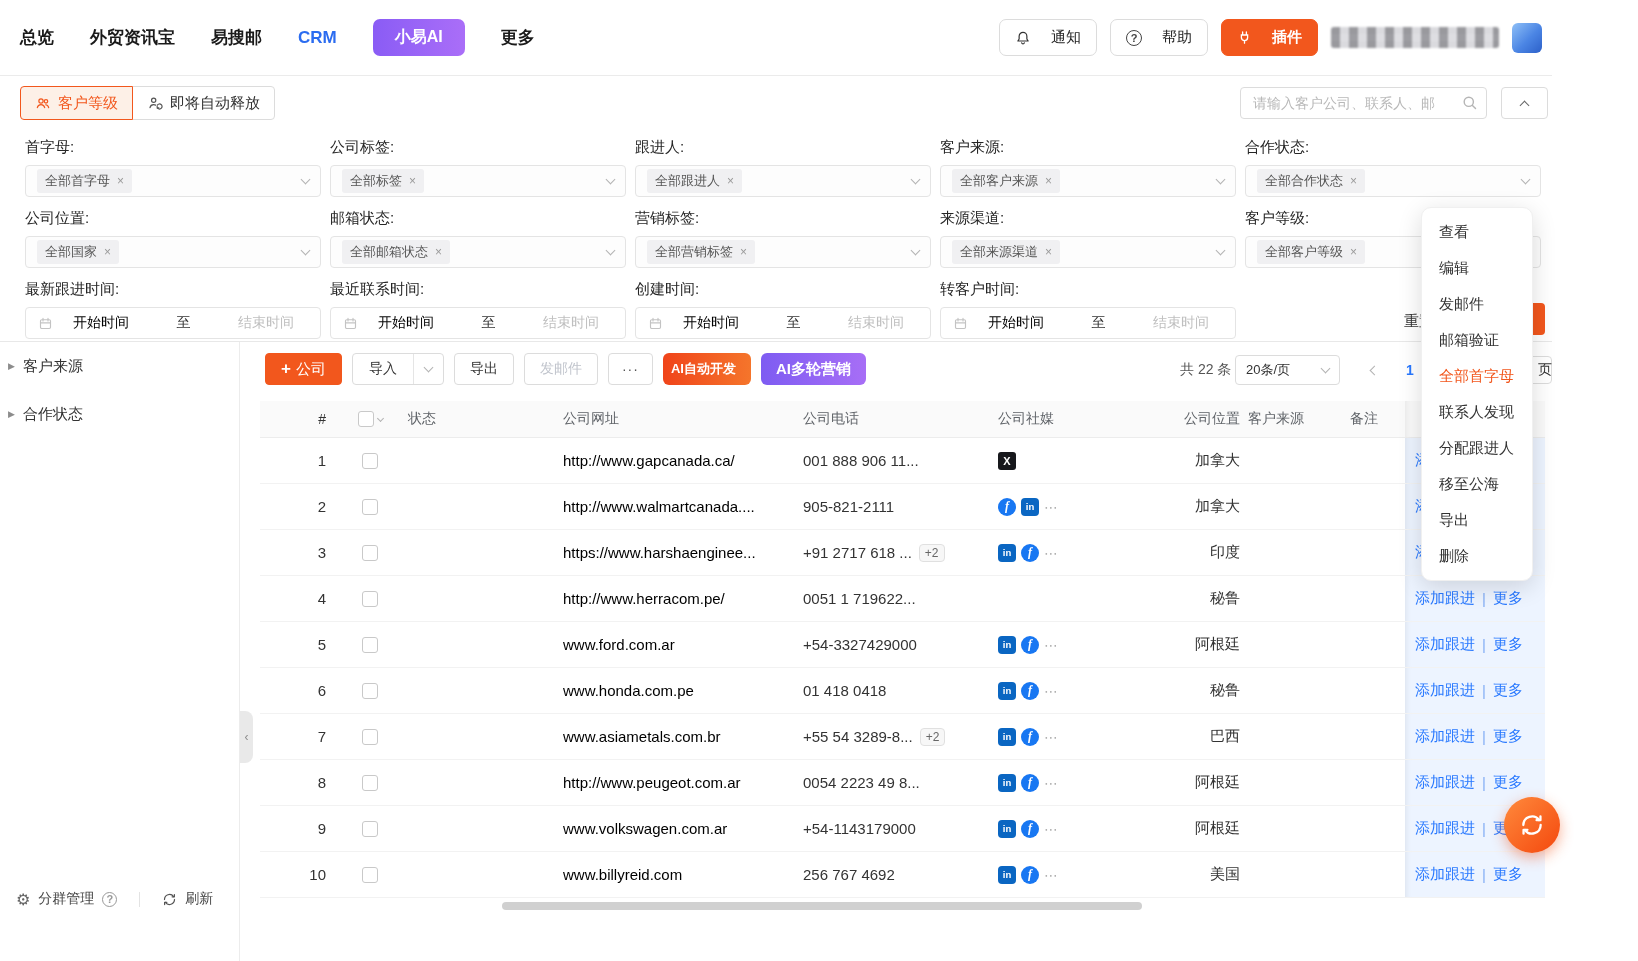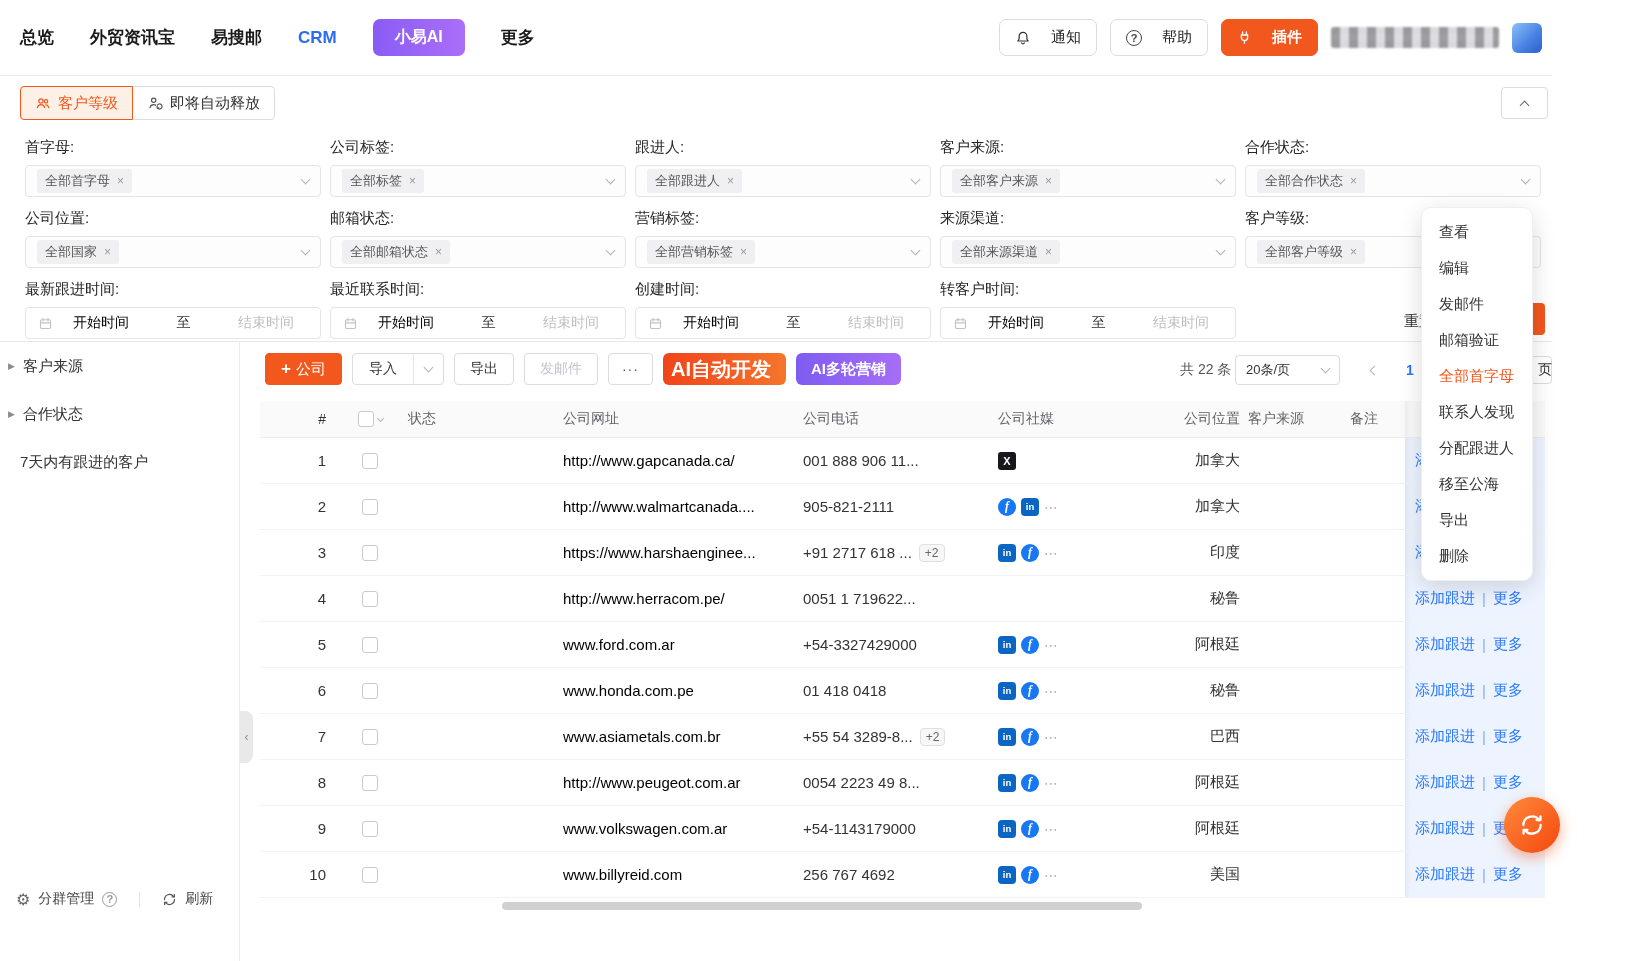--- a/index.html
+++ b/index.html
@@ -70,21 +70,21 @@
   .main { position:absolute; top:342px; left:241px; width:1311px; bottom:0; background:#fff; }
   .toolbar { position:absolute; top:11px; left:24px; display:flex; align-items:center; gap:10px; }
   .btn { height:32px; display:inline-flex; align-items:center; justify-content:center; border:1px solid #dcdcdc; border-radius:4px; background:#fff; font-size:14px; color:#333; padding:0 15px; cursor:pointer; white-space:nowrap; }
   .btn-primary { background:#f2571d; border-color:#f2571d; color:#fff; font-size:15px; }
   .btn-primary .plus { font-size:17px; margin-right:5px; font-weight:bold; }
   .btn-split { padding:0; }
   .btn-split .lbl { padding:0 16px; }
   .btn-split .arrow { border-left:1px solid #e5e5e5; padding:0 11px; height:100%; display:flex; align-items:center; }
   .btn-disabled { color:#c0c4cc; cursor:not-allowed; }
   .btn-more { padding:0 13px; letter-spacing:1px; color:#555; }
-  .btn-ai-red { border:none; color:#fff; background:linear-gradient(90deg,#f0441a,#f5752b); border-radius:6px; font-size:20px; font-weight:bold;padding-left:8px; }
+  .btn-ai-red { border:none; color:#fff; background:linear-gradient(90deg,#f0441a,#f5752b); border-radius:6px; font-size:13px; font-weight:bold;padding-left:8px; }
   .btn-ai-purple { border:none; color:#fff; background:linear-gradient(90deg,#7e5cf2,#a76ef6); border-radius:6px; font-size:15px; font-weight:bold; }
 
   .pag { position:absolute; top:13px; left:0; height:30px; width:100%; font-size:14px; color:#555; }
   .pag > * { position:absolute; top:0; display:flex; align-items:center; height:30px; }
   .pag .total { left:939px; }
   .pag .psize { left:994px; width:105px; border:1px solid #dcdcdc; border-radius:4px; padding:0 10px; justify-content:space-between; font-size:13px; color:#333; background:#fff; cursor:pointer; }
   .pag .prev { left:1121px; width:24px; justify-content:center; cursor:pointer; }
   .pag .pnum { width:28px; justify-content:center; font-size:14px; cursor:pointer; }
   .pag .p1 { left:1155px; color:#2878ff; font-weight:bold; }
   .pag .p2 { left:1187px; }
@@ -187,20 +187,29 @@
         <svg width="16" height="16" viewBox="0 0 24 24" fill="none" stroke="#555" stroke-width="1.8" stroke-linecap="round" stroke-linejoin="round">
             <circle cx="10" cy="8" r="3.2"></circle>
             <path d="M4.5 19c.6-3 2.7-4.5 5.5-4.5 1.1 0 2.1.2 3 .7"></path>
             <path d="M15.6 15.2a3.8 3.8 0 1 1 .4 4.6"></path>
             <path d="M15.2 17.2l.2 2.5 2.4-.5"></path>
           </svg>
       </span>
       <span>即将自动释放</span>
     </div>
   </div>
+  <div class="search-wrap">
+    <input class="search-input" placeholder="请输入客户公司、联系人、邮" style="">
+    <span class="search-icon">
+      <svg width="17" height="17" viewBox="0 0 24 24" fill="none" stroke="#b5b5b5" stroke-width="2" stroke-linecap="round">
+          <circle cx="11" cy="11" r="6.5"></circle>
+          <path d="M16.2 16.2l4.3 4.3"></path>
+        </svg>
+    </span>
+  </div>
   <div class="collapse-btn">
       <i class="chev up"></i>
     </div>
 
   <div class="filter-area">
     <div class="fgrid" id="filter-row-1">
         <div class="filter-block">
         <div class="filter-label">首字母:</div>
         <div class="dropdown">
           <span class="chip">全部首字母<span class="chip-x">×</span></span>
@@ -340,25 +349,20 @@
   <aside class="sidebar">
     <div id="side-items">
         <div class="side-item  exp">
       <span class="tri">▶</span>
       <span>客户来源</span>
 
     </div>
         <div class="side-item  exp">
       <span class="tri">▶</span>
       <span>合作状态</span>
-
-    </div>
-        <div class="side-item  ">
-
-      <span>7天内有跟进的客户</span>
 
     </div>
       </div>
     <div class="side-bottom">
       <span class="gear">⚙</span>
       <span>分群管理</span>
       <span class="qmark" style="width:15px;height:15px;border-color:#999;color:#999;">?</span>
       <span class="vline"></span>
       <span style="display:inline-flex;">
         <svg width="15" height="15" viewBox="0 0 24 24" fill="none" stroke="#555" stroke-width="2" stroke-linecap="round" stroke-linejoin="round">

